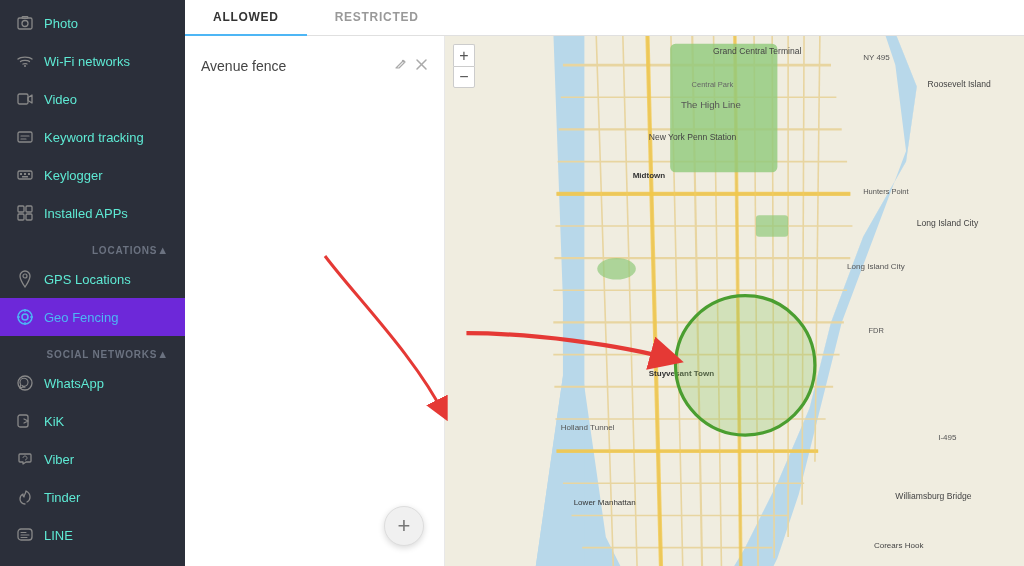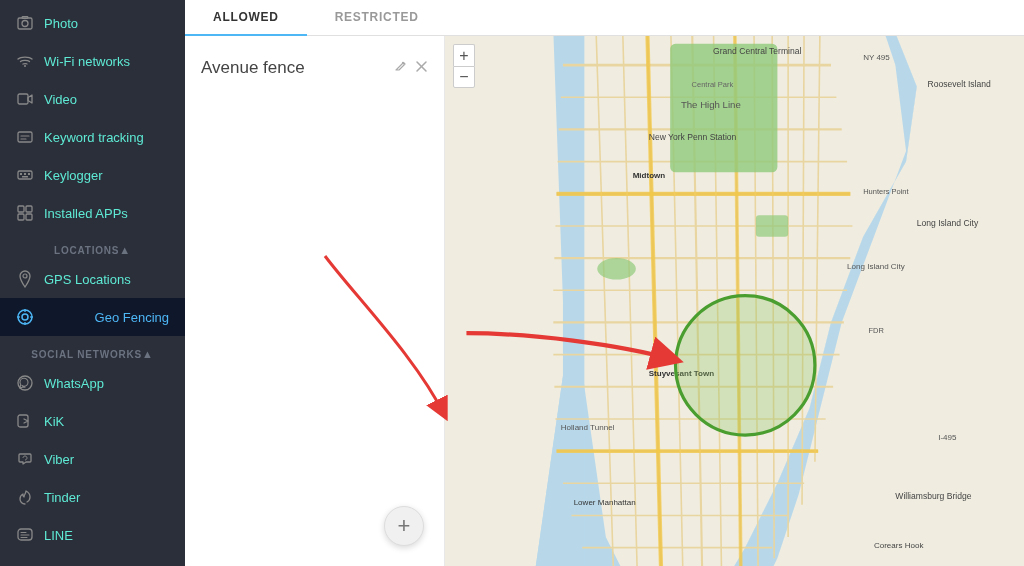--- a/index.html
+++ b/index.html
@@ -40,21 +40,21 @@
     }
 
     .section-header {
       padding: 12px 16px 4px 16px;
       font-size: 10px;
       font-weight: 700;
       color: #6b7280;
       letter-spacing: 0.08em;
       display: flex;
       align-items: center;
-      justify-content: center;
+      justify-content: flex-end;
     }
     .section-header .chevron {
       font-size: 11px;
       color: #6b7280;
     }
 
     
     #sidebar::-webkit-scrollbar { width: 4px; }
     #sidebar::-webkit-scrollbar-track { background: #2b2f3a; }
     #sidebar::-webkit-scrollbar-thumb { background: #444; border-radius: 2px; }
@@ -103,21 +103,21 @@
       min-width: 260px;
       border-right: 1px solid #e8e8e8;
       padding: 12px 0;
       position: relative;
     }
 
     .fence-item {
       display: flex;
       align-items: center;
       padding: 10px 16px;
-      font-size: 17px;
+      font-size: 14px;
       color: #444;
       justify-content: space-between;
     }
     .fence-item-left {
       display: flex;
       align-items: center;
       gap: 8px;
     }
     .fence-actions {
       display: flex;
@@ -272,21 +272,21 @@
   </div>
   <div class="sidebar-item">
     <span class="sidebar-icon">
       <svg width="14" height="18" viewBox="0 0 14 18" fill="none">
           <path d="M7 1C4.24 1 2 3.24 2 6c0 3.75 5 11 5 11s5-7.25 5-11c0-2.76-2.24-5-5-5z" stroke="#888" stroke-width="1.3"></path>
           <circle cx="7" cy="6" r="2" stroke="#888" stroke-width="1.2"></circle>
         </svg>
     </span>
     <span>GPS Locations</span>
   </div>
-  <div class="sidebar-item active-blue" style="background:#0f172a;justify-content:space-between;">
+  <div class="sidebar-item active-blue" style="background:#6d28d9;">
     <span class="sidebar-icon">
       <svg width="18" height="18" viewBox="0 0 18 18" fill="none">
           <circle cx="9" cy="9" r="7" stroke="#4db6f5" stroke-width="1.5"></circle>
           <circle cx="9" cy="9" r="3" stroke="#4db6f5" stroke-width="1.5"></circle>
           <line x1="9" y1="1" x2="9" y2="4" stroke="#4db6f5" stroke-width="1.3"></line>
           <line x1="9" y1="14" x2="9" y2="17" stroke="#4db6f5" stroke-width="1.3"></line>
           <line x1="1" y1="9" x2="4" y2="9" stroke="#4db6f5" stroke-width="1.3"></line>
           <line x1="14" y1="9" x2="17" y2="9" stroke="#4db6f5" stroke-width="1.3"></line>
         </svg>
     </span>

